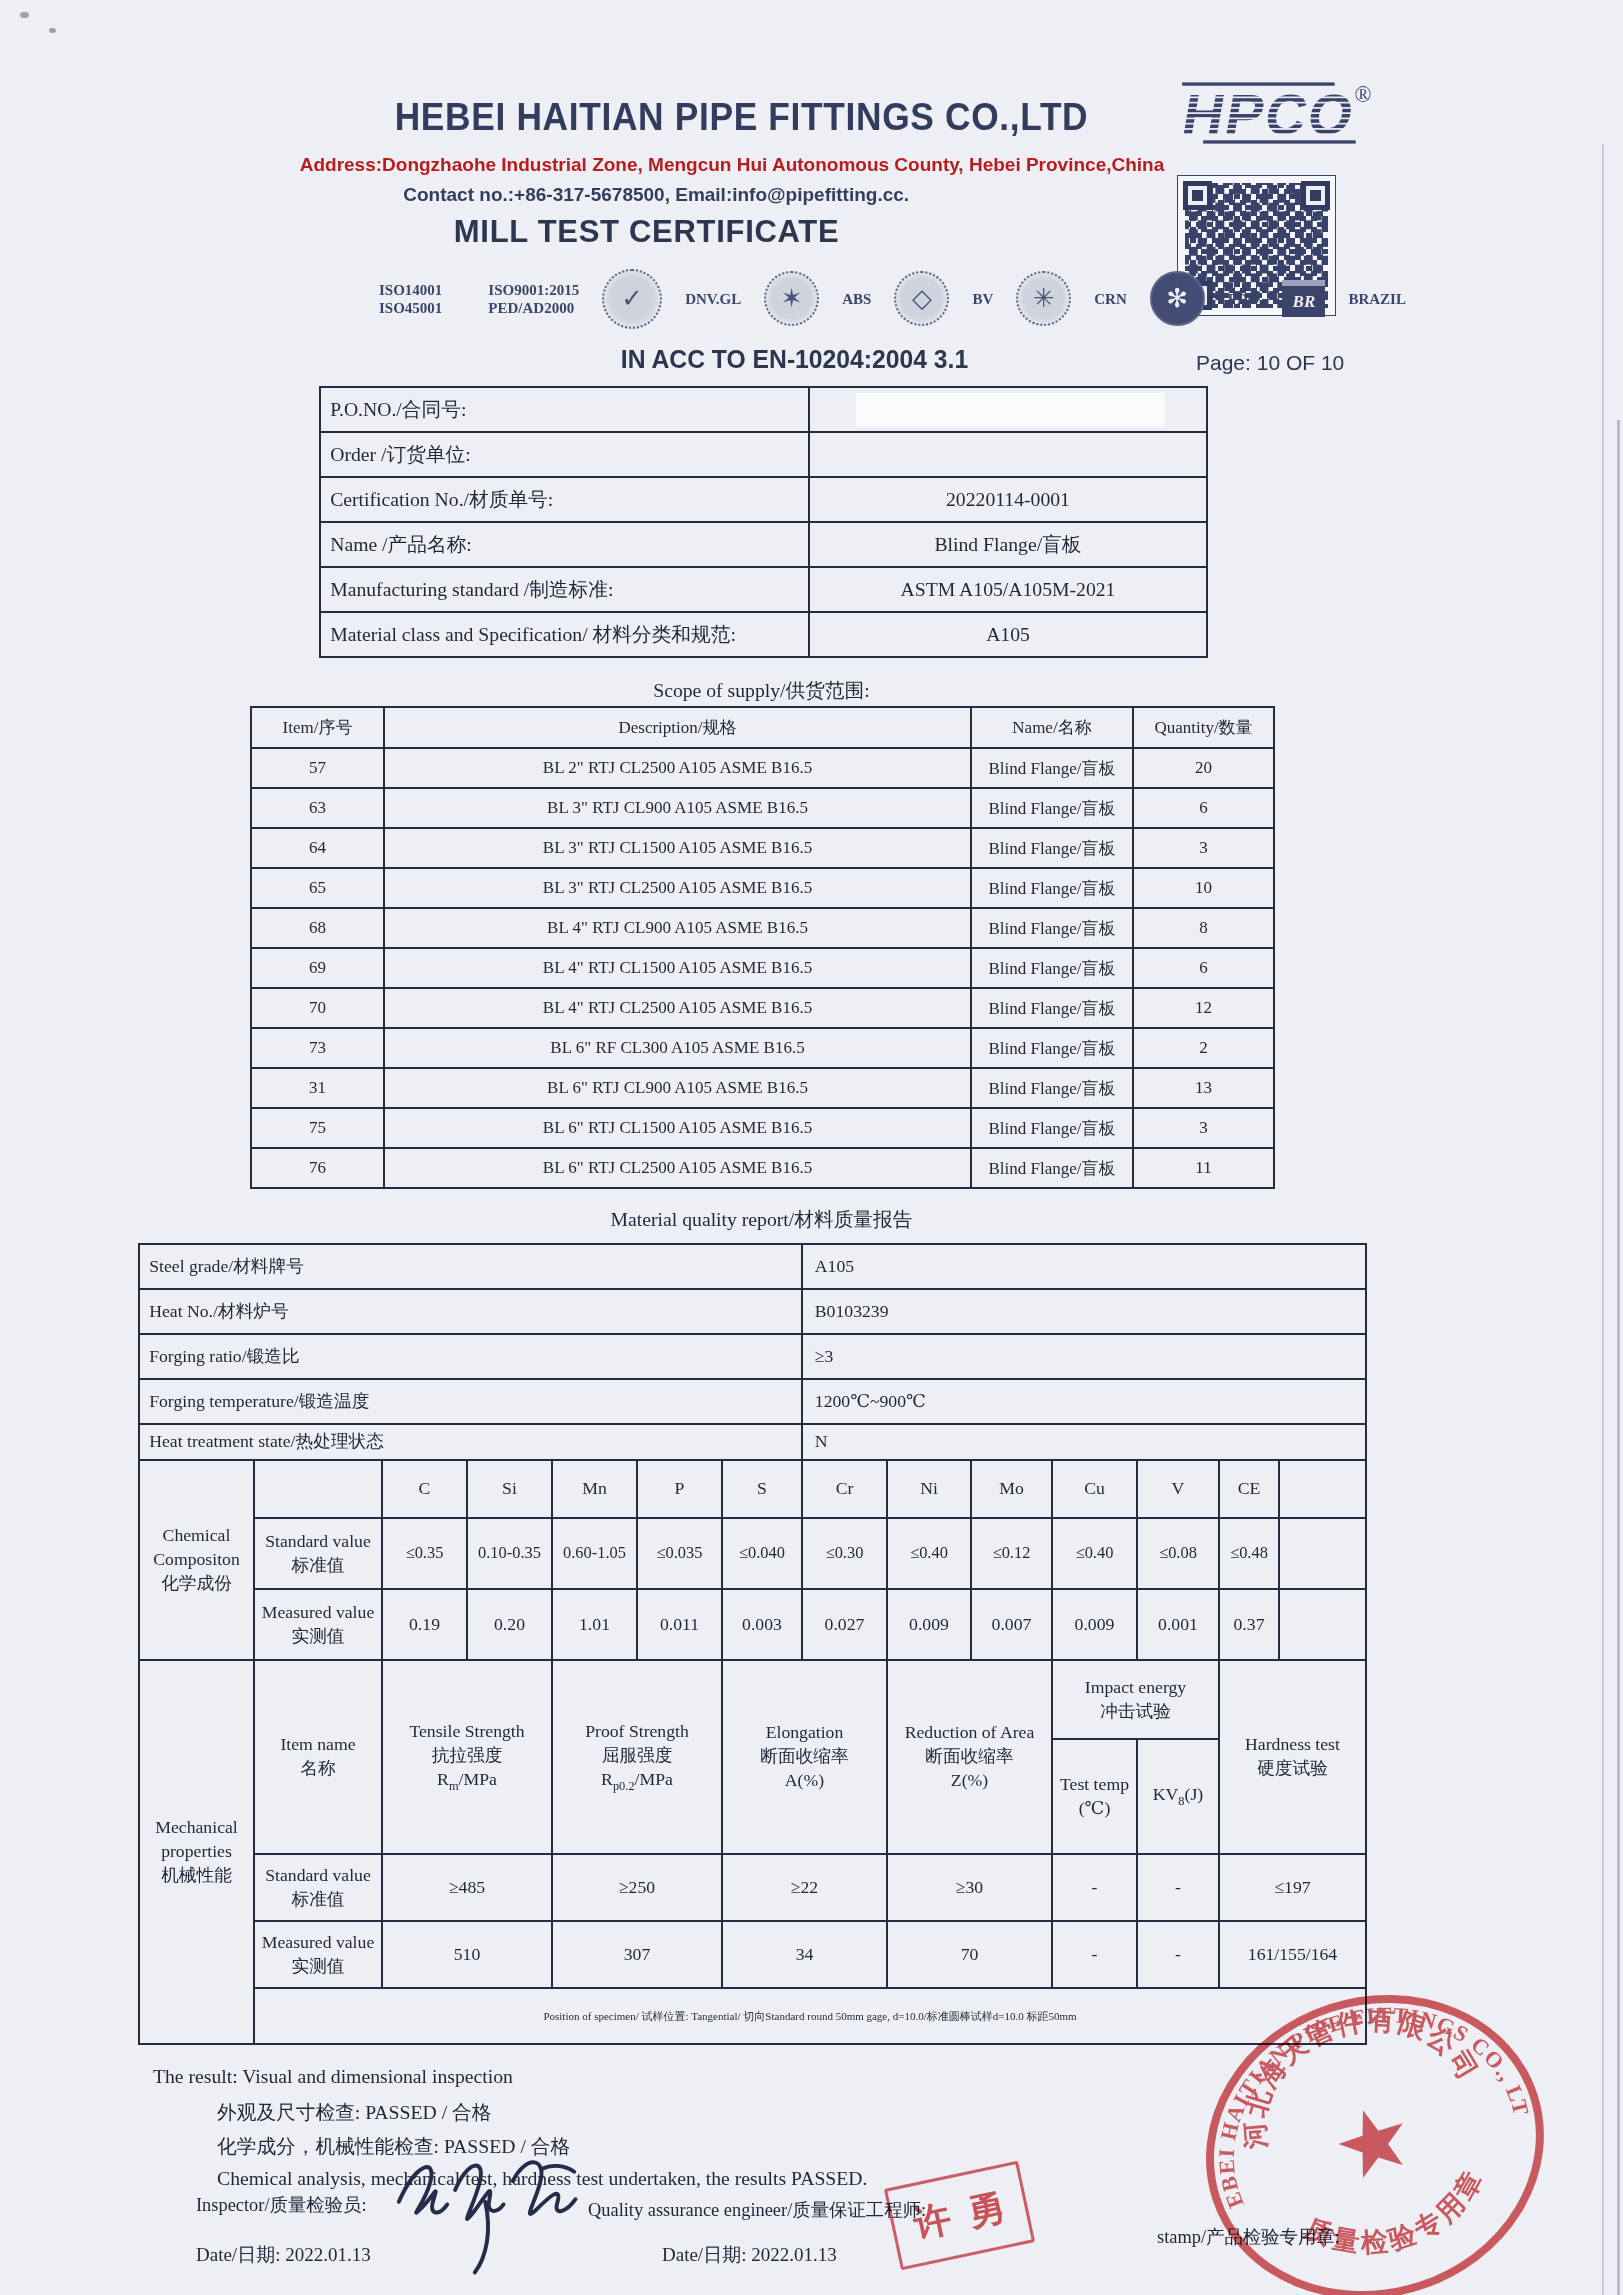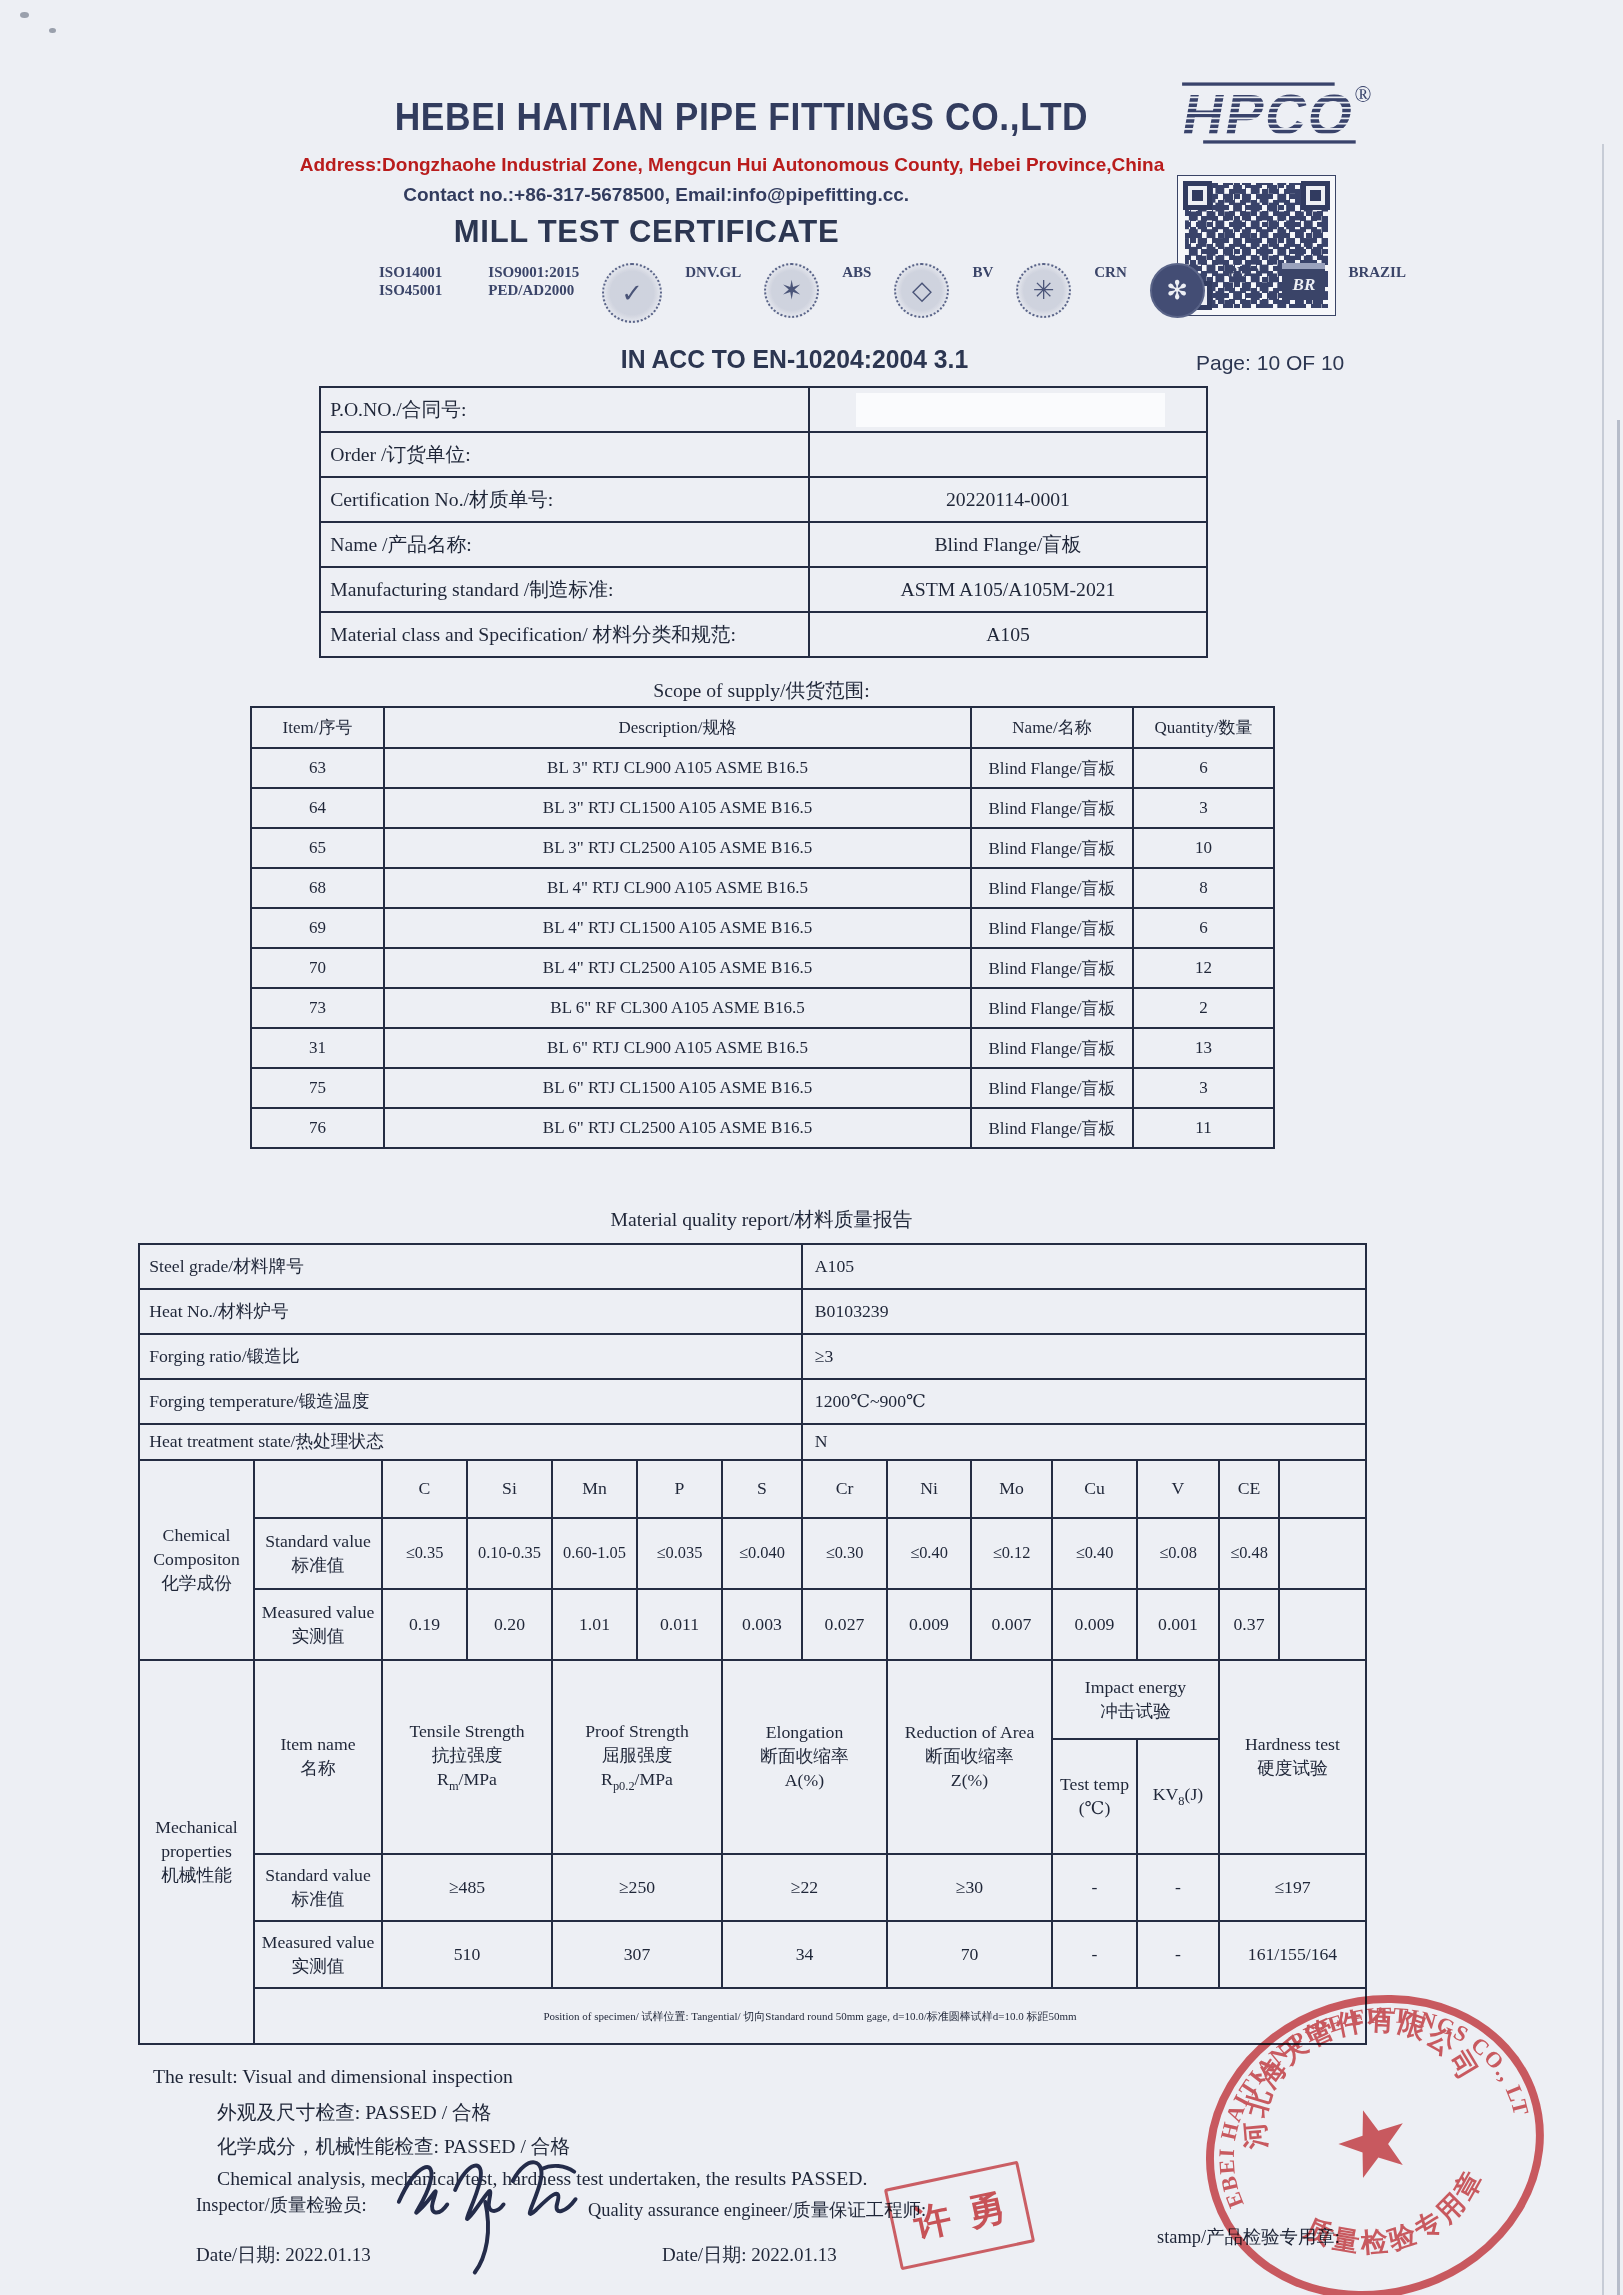--- a/index.html
+++ b/index.html
@@ -24,21 +24,21 @@
       box-sizing:border-box;padding:6.6px;}
   .qr-inner{position:relative;width:100%;height:100%;
      background:
        repeating-conic-gradient(#39436a 0% 25%, transparent 0% 50%) 0px 0px/11px 11px,
        repeating-conic-gradient(#39436a 0% 25%, transparent 0% 50%) 3.9px 2px/17.7px 17.7px;}
   .finder{position:absolute;width:29px;height:29px;border:5.9px solid #313b60;background:#edeff4;box-sizing:border-box;}
   .finder:after{content:"";position:absolute;left:3.9px;top:3.9px;right:3.9px;bottom:3.9px;background:#313b60;}
   .f-tl{left:-1.3px;top:-1.3px;} .f-tr{right:-1.3px;top:-1.3px;} .f-bl{left:-1.3px;bottom:-1.3px;}
 
   
-  .certrow{left:379px;top:263px;width:775px;height:71px;display:flex;gap:23px;}
+  .certrow{left:379px;top:263px;width:775px;height:71px;display:flex;align-items:center;gap:23px;}
   .cert-txt{font-size:15px;font-weight:bold;color:#3b4569;line-height:1.2;white-space:nowrap;}
   .seal{width:56px;height:56px;border:2px dotted #5a6488;border-radius:50%;flex:0 0 auto;
         background:radial-gradient(circle at 50% 50%, rgba(90,100,136,.20) 0 55%, rgba(90,100,136,.08) 70%);
         display:flex;align-items:center;justify-content:center;color:#4a5478;font-size:26px;}
   .seal.small{width:51px;height:51px;}
   .seal.dark{background:#434d74;color:#edeff4;border-style:solid;}
   .brbox{width:43px;height:37px;background:#3a4468;color:#edeff4;display:flex;align-items:center;justify-content:center;
          font-size:17px;font-weight:bold;font-style:italic;border-top:6.6px solid #9aa2bd;box-sizing:border-box;flex:0 0 auto;}
 
   
@@ -196,20 +196,26 @@
         <col style="width:141px">
       </colgroup>
     <tbody>
         <tr style="height:41px">
       <td>Item/序号</td>
       <td>Description/规格</td>
       <td>Name/名称</td>
       <td>Quantity/数量</td>
     </tr>
     <tr style="height:40px">
+          <td>57</td>
+          <td>BL 2" RTJ CL2500 A105 ASME B16.5</td>
+          <td>Blind Flange/盲板</td>
+          <td>20</td>
+        </tr>
+    <tr style="height:40px">
           <td>63</td>
           <td>BL 3" RTJ CL900 A105 ASME B16.5</td>
           <td>Blind Flange/盲板</td>
           <td>6</td>
         </tr>
     <tr style="height:40px">
           <td>64</td>
           <td>BL 3" RTJ CL1500 A105 ASME B16.5</td>
           <td>Blind Flange/盲板</td>
           <td>3</td>

